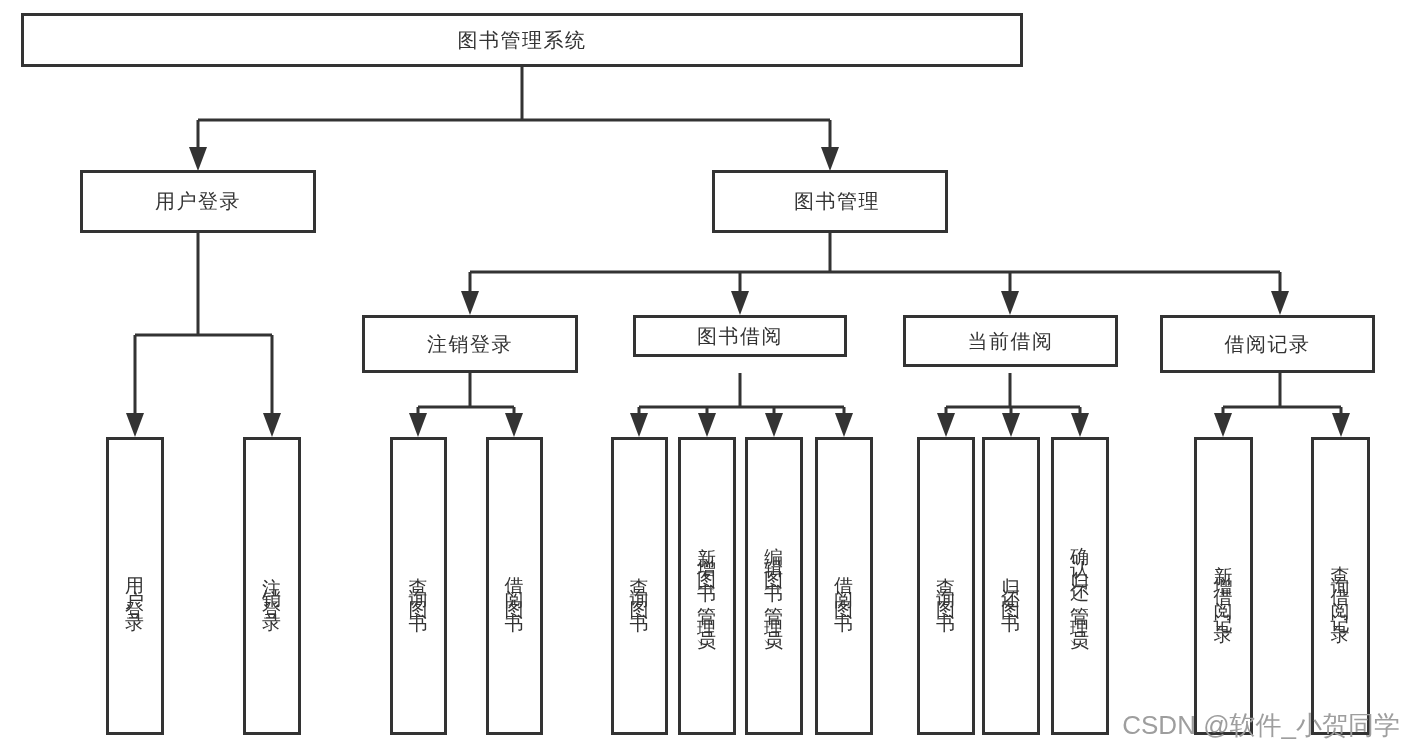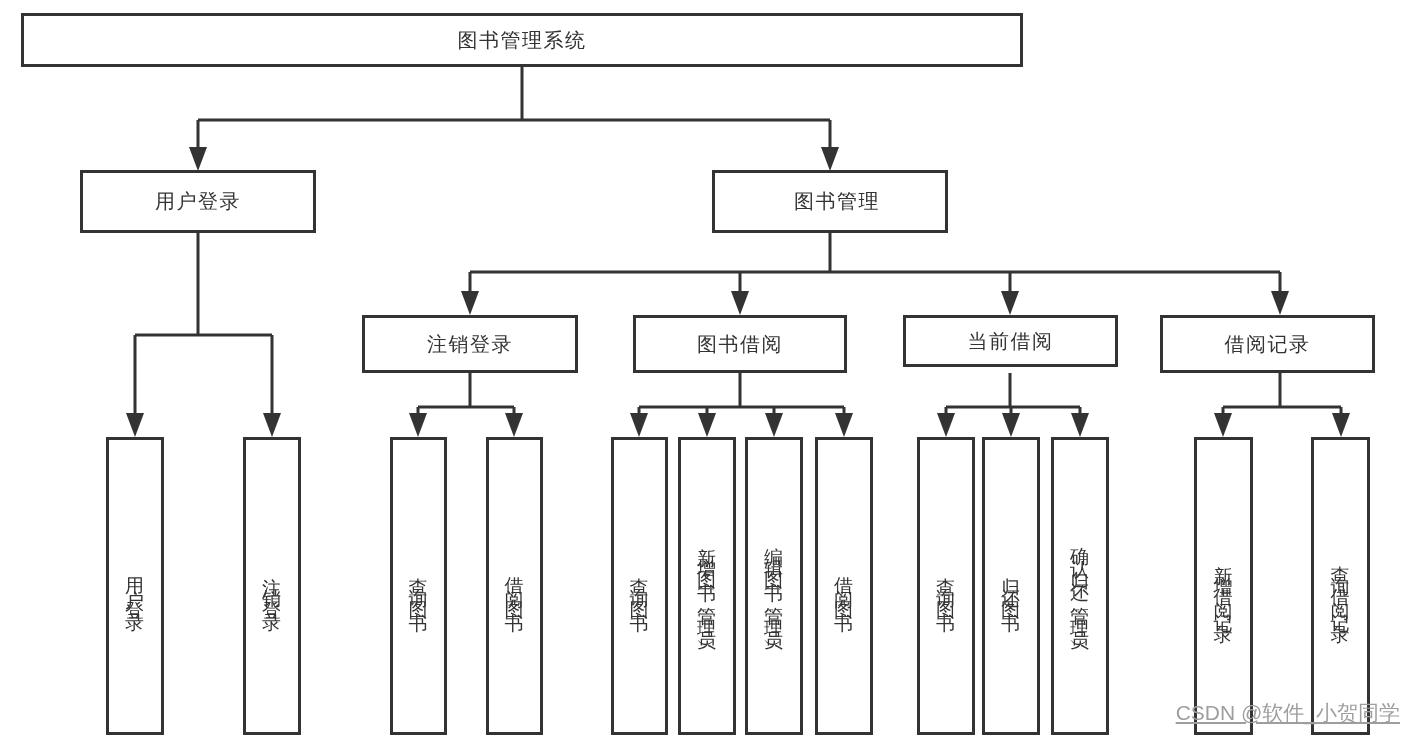--- a/index.html
+++ b/index.html
@@ -48,26 +48,25 @@
   .box.v span {
     writing-mode: vertical-rl;
     font-size: 19px;
     line-height: 1;
     letter-spacing: 12px;
     white-space: nowrap;
   }
   .watermark {
     position: absolute;
     right: 5px;
-    bottom: 20px;
-    font-size: 21px;
+    bottom: 4px;
+    font-size: 26px;
     color: var(--watermark, #9e9e9e);
     z-index: 5;
     white-space: nowrap;
-    text-decoration: underline;
   }
 </style>
 </head>
 <body>
 
 <div class="canvas">
 
   <svg class="connectors" viewBox="0 0 1405 747" xmlns="http://www.w3.org/2000/svg">
     <path class="lines" d="
       M522 67 V120 M198 120 H830 M198 120 V149 M830 120 V149
@@ -107,21 +106,21 @@
   <div class="box h" style="left:80px; top:170px; width:236px; height:63px;">
     <span>用户登录</span>
   </div>
   <div class="box h" style="left:712px; top:170px; width:236px; height:63px;padding-left:14px;">
     <span>图书管理</span>
   </div>
 
   <div class="box h" style="left:362px; top:315px; width:216px; height:58px;">
     <span>注销登录</span>
   </div>
-  <div class="box h" style="left:633px; top:315px; width:214px; height:58px;">
+  <div class="box h" style="left:633px; top:315px; width:214px; height:42px;">
     <span>图书借阅</span>
   </div>
   <div class="box h" style="left:903px; top:315px; width:215px; height:52px;">
     <span>当前借阅</span>
   </div>
   <div class="box h" style="left:1160px; top:315px; width:215px; height:58px;">
     <span>借阅记录</span>
   </div>
 
   <div class="box v" style="left:106px; top:437px; width:58px; height:298px;">

